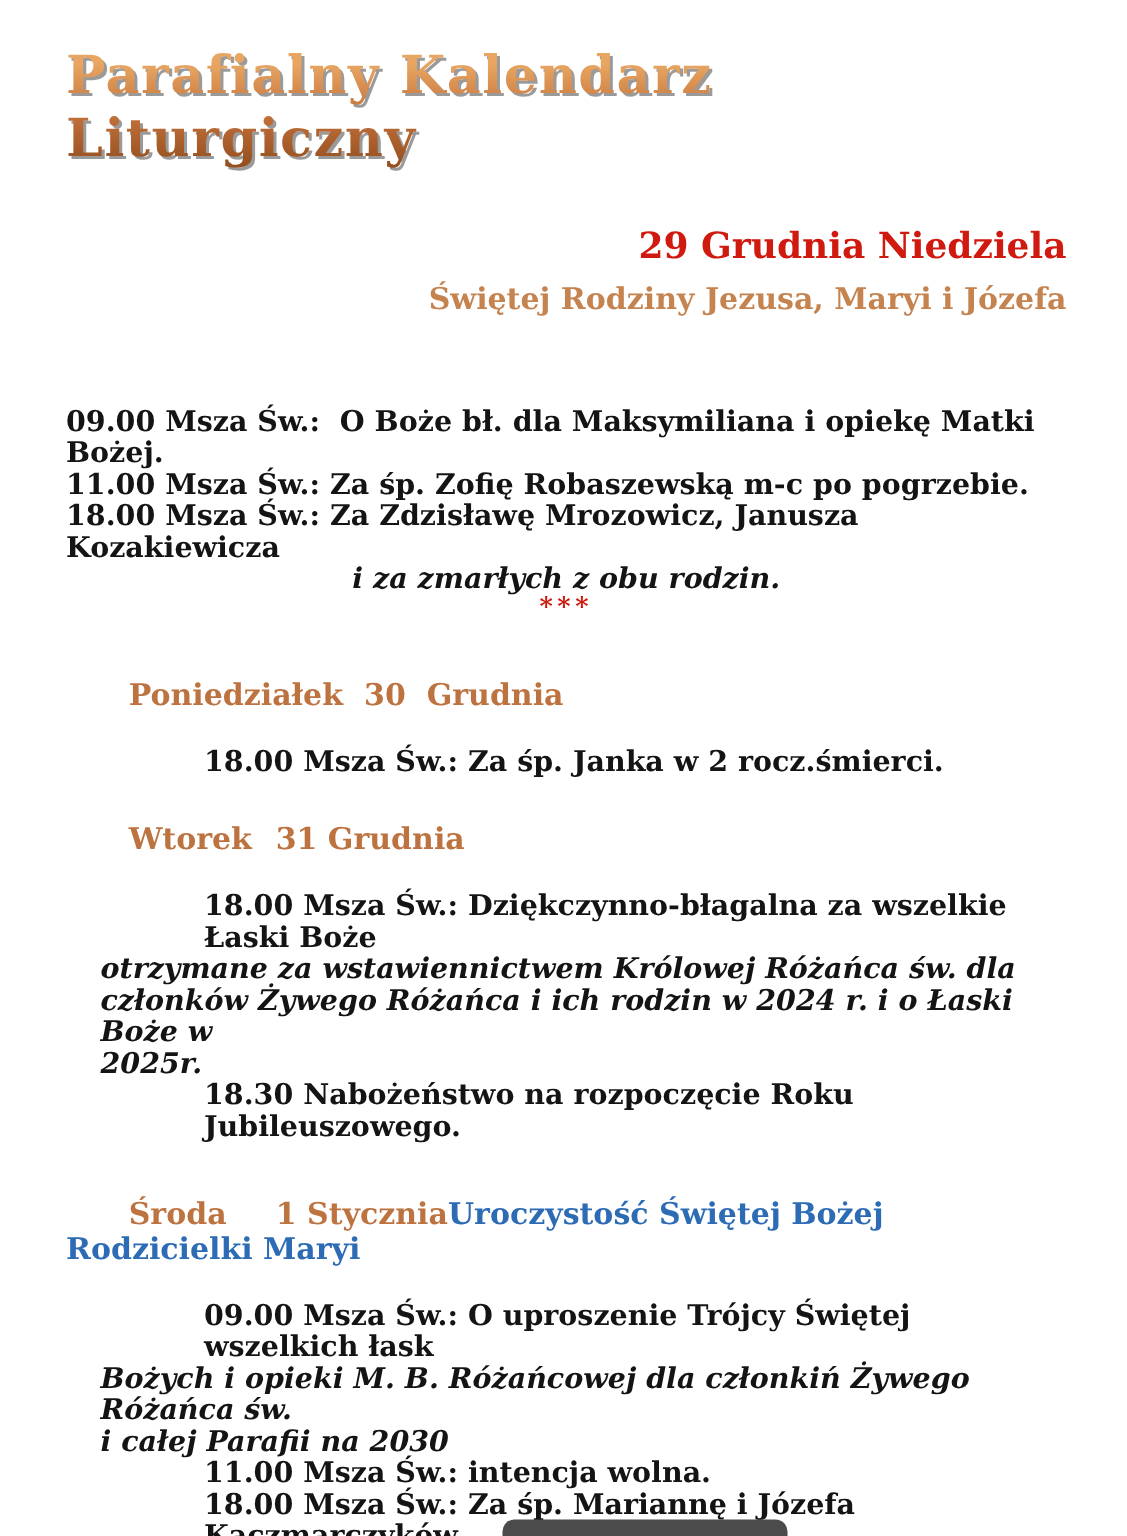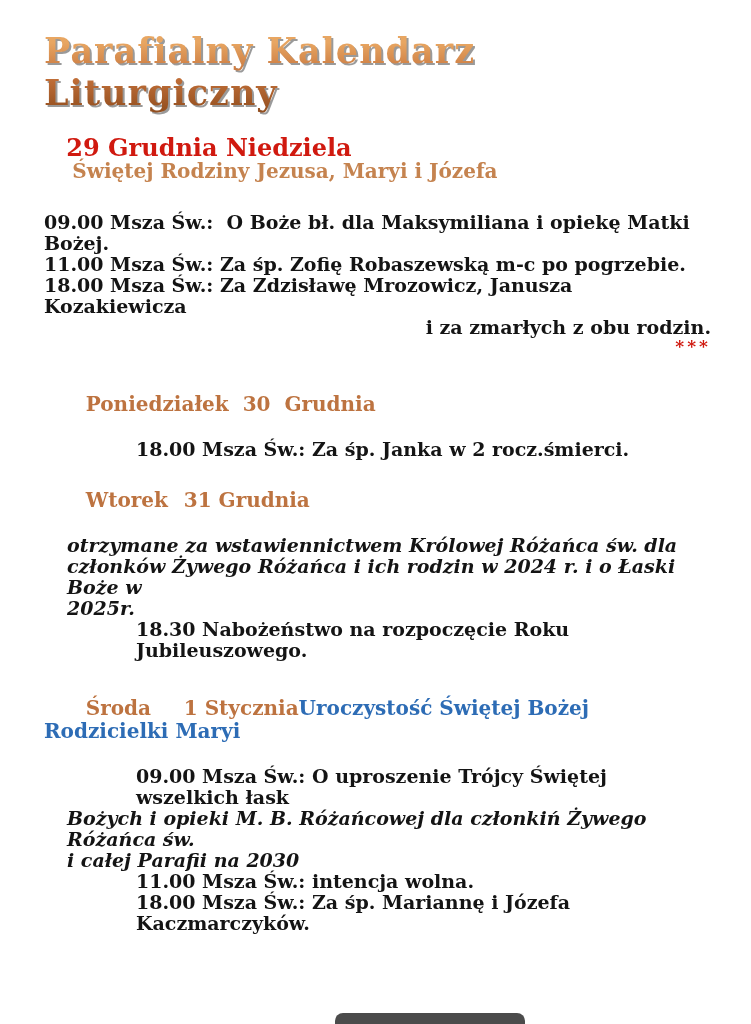--- a/index.html
+++ b/index.html
@@ -10,32 +10,32 @@
   }
   .content{padding:30px 40px 0 44px;}
   .line{font-size:19px;line-height:21px;white-space:pre-wrap;}
   .hdr{font-size:20px;line-height:23px;margin-top:0;color:#bd7340;white-space:pre-wrap;}
   .hdr .day{display:inline-block;min-width:84px;margin-right:14px;}
   .t{margin-left:92px;}      
   .c{margin-left:23px;font-style:italic;}     
   .red{color:#d0190f;}
   .blue{color:#2d6cb5;}
   .feast-blue{}
-  .ctr{text-align:right;}
+  .ctr{text-align:center;font-style:italic;}
   .stars{font-size:17px;line-height:16px;letter-spacing:3px;}
   .title{
     text-align:left;font-size:35px;line-height:42px;letter-spacing:1px;margin:0;
     background:linear-gradient(180deg,#e8a662 15%,#c4713a 55%,#8f4c1d 100%);
     -webkit-background-clip:text;background-clip:text;color:transparent;
     filter:drop-shadow(2px 2px 0px #9a9a9a);
   }
-  .subtitle{text-align:left;line-height:21px;margin-top:2px;white-space:pre-wrap;}
+  .subtitle{text-align:right;line-height:32px;margin-top:2px;white-space:pre-wrap;}
   .subtitle .sub-red{color:#d0190f;font-size:24px;}
   .subtitle .sub-orange{color:#c5834f;font-size:20px;margin-left:6px;}
-  .s1{margin-top:8px;}
+  .s1{margin-top:22px;}
   .sec-mon{margin-top:16px;}
   .sec-tue{margin-top:6px;}
   .sec-wed{margin-top:13px;}
   .sec-thu{margin-top:12px;}
   .bottom-pill{
     position:absolute;left:335px;bottom:0;width:190px;height:11px;
     background:#4b4b4b;border-radius:8px 8px 0 0;
   }
 </style>
 </head>
@@ -62,20 +62,21 @@
     <div class="hdr">
       <span class="day">Poniedziałek</span><span>30  Grudnia</span>
     </div>
     <div class="line t">18.00 Msza Św.: Za śp. Janka w 2 rocz.śmierci.</div>
   </div>
 
   <div class="sec-tue">
     <div class="hdr">
       <span class="day">Wtorek</span><span>31 Grudnia</span>
     </div>
+    <div class="line t">18.00 Msza Św.: Dziękczynno-błagalna za wszelkie Łaski Boże</div>
     <div class="line c">otrzymane za wstawiennictwem Królowej Różańca św. dla</div>
     <div class="line c">członków Żywego Różańca i ich rodzin w 2024 r. i o Łaski Boże w</div>
     <div class="line c">2025r.</div>
     <div class="line t">18.30 Nabożeństwo na rozpoczęcie Roku Jubileuszowego.</div>
   </div>
 
   <div class="sec-wed">
     <div class="hdr">
       <span class="day">Środa</span><span>1 Stycznia</span><span class="blue feast-blue">Uroczystość Świętej Bożej Rodzicielki Maryi</span>
     </div>

